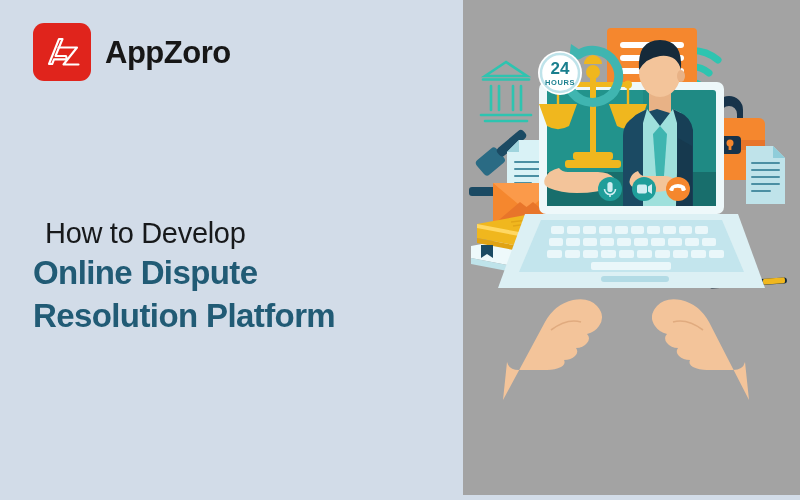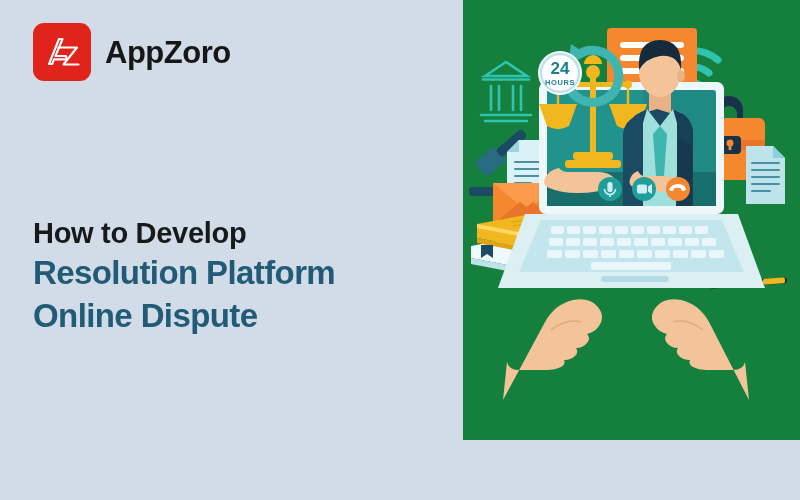--- a/index.html
+++ b/index.html
@@ -57,38 +57,39 @@
     left: 33px;
     top: 214px;
     width: 410px;
   }
   .hl-line {
     display: block;
     white-space: nowrap;
   }
   .hl-thin {
     font-size: 29px;
-    font-weight: 700;
+    font-weight: 400;
     color: #17191b;
     line-height: 1.32;
     letter-spacing: -0.3px;
+    margin-left: 12px;
   }
   .hl-bold {
     font-size: 33px;
     font-weight: 800;
     color: #215b75;
     line-height: 1.28;
     letter-spacing: -0.6px;
   }
   
   .right-panel {
     position: absolute;
     left: 463px; top: 0;
-    width: 337px; height: 440px;
-    background: #15803d;
+    width: 337px; height: 495px;
+    background: #a3a3a3;
     overflow: hidden;
   }
   .illus {
     position: absolute;
     left: 0; top: 0;
     width: 337px; height: 500px;
   }
 </style>
 </head>
 <body>
@@ -102,22 +103,22 @@
         <svg class="az" viewBox="0 0 58 58">
           <path d="M16 41 L26 16 L29.5 16 L22.5 33 L33 33 L34 36.4 L21 36.4 L19.2 41 Z" fill="none" stroke="#ffffff" stroke-width="2.1" stroke-linejoin="round"></path>
           <path d="M25.5 24.5 L44 24.5 L30.5 41.5 L45.5 41.5" fill="none" stroke="#ffffff" stroke-width="2.1" stroke-linejoin="round" stroke-linecap="round"></path>
         </svg>
       </div>
       <div class="brand-name">AppZoro</div>
     </div>
 
     <div class="headline">
       <span class="hl-line hl-thin">How to Develop</span>
+      <span class="hl-line hl-bold">Online Dispute</span>
       <span class="hl-line hl-bold">Resolution Platform</span>
-      <span class="hl-line hl-bold">Online Dispute</span>
     </div>
 
   </div>
 
   <div class="right-panel">
     <svg class="illus" viewBox="0 0 337 500">
 
       <g stroke="#2ec4b0" stroke-width="2.6" fill="none" stroke-linecap="round">
         <path d="M22 76 L43 62 L64 76 Z"></path>
         <line x1="20" y1="79.5" x2="66" y2="79.5"></line>

